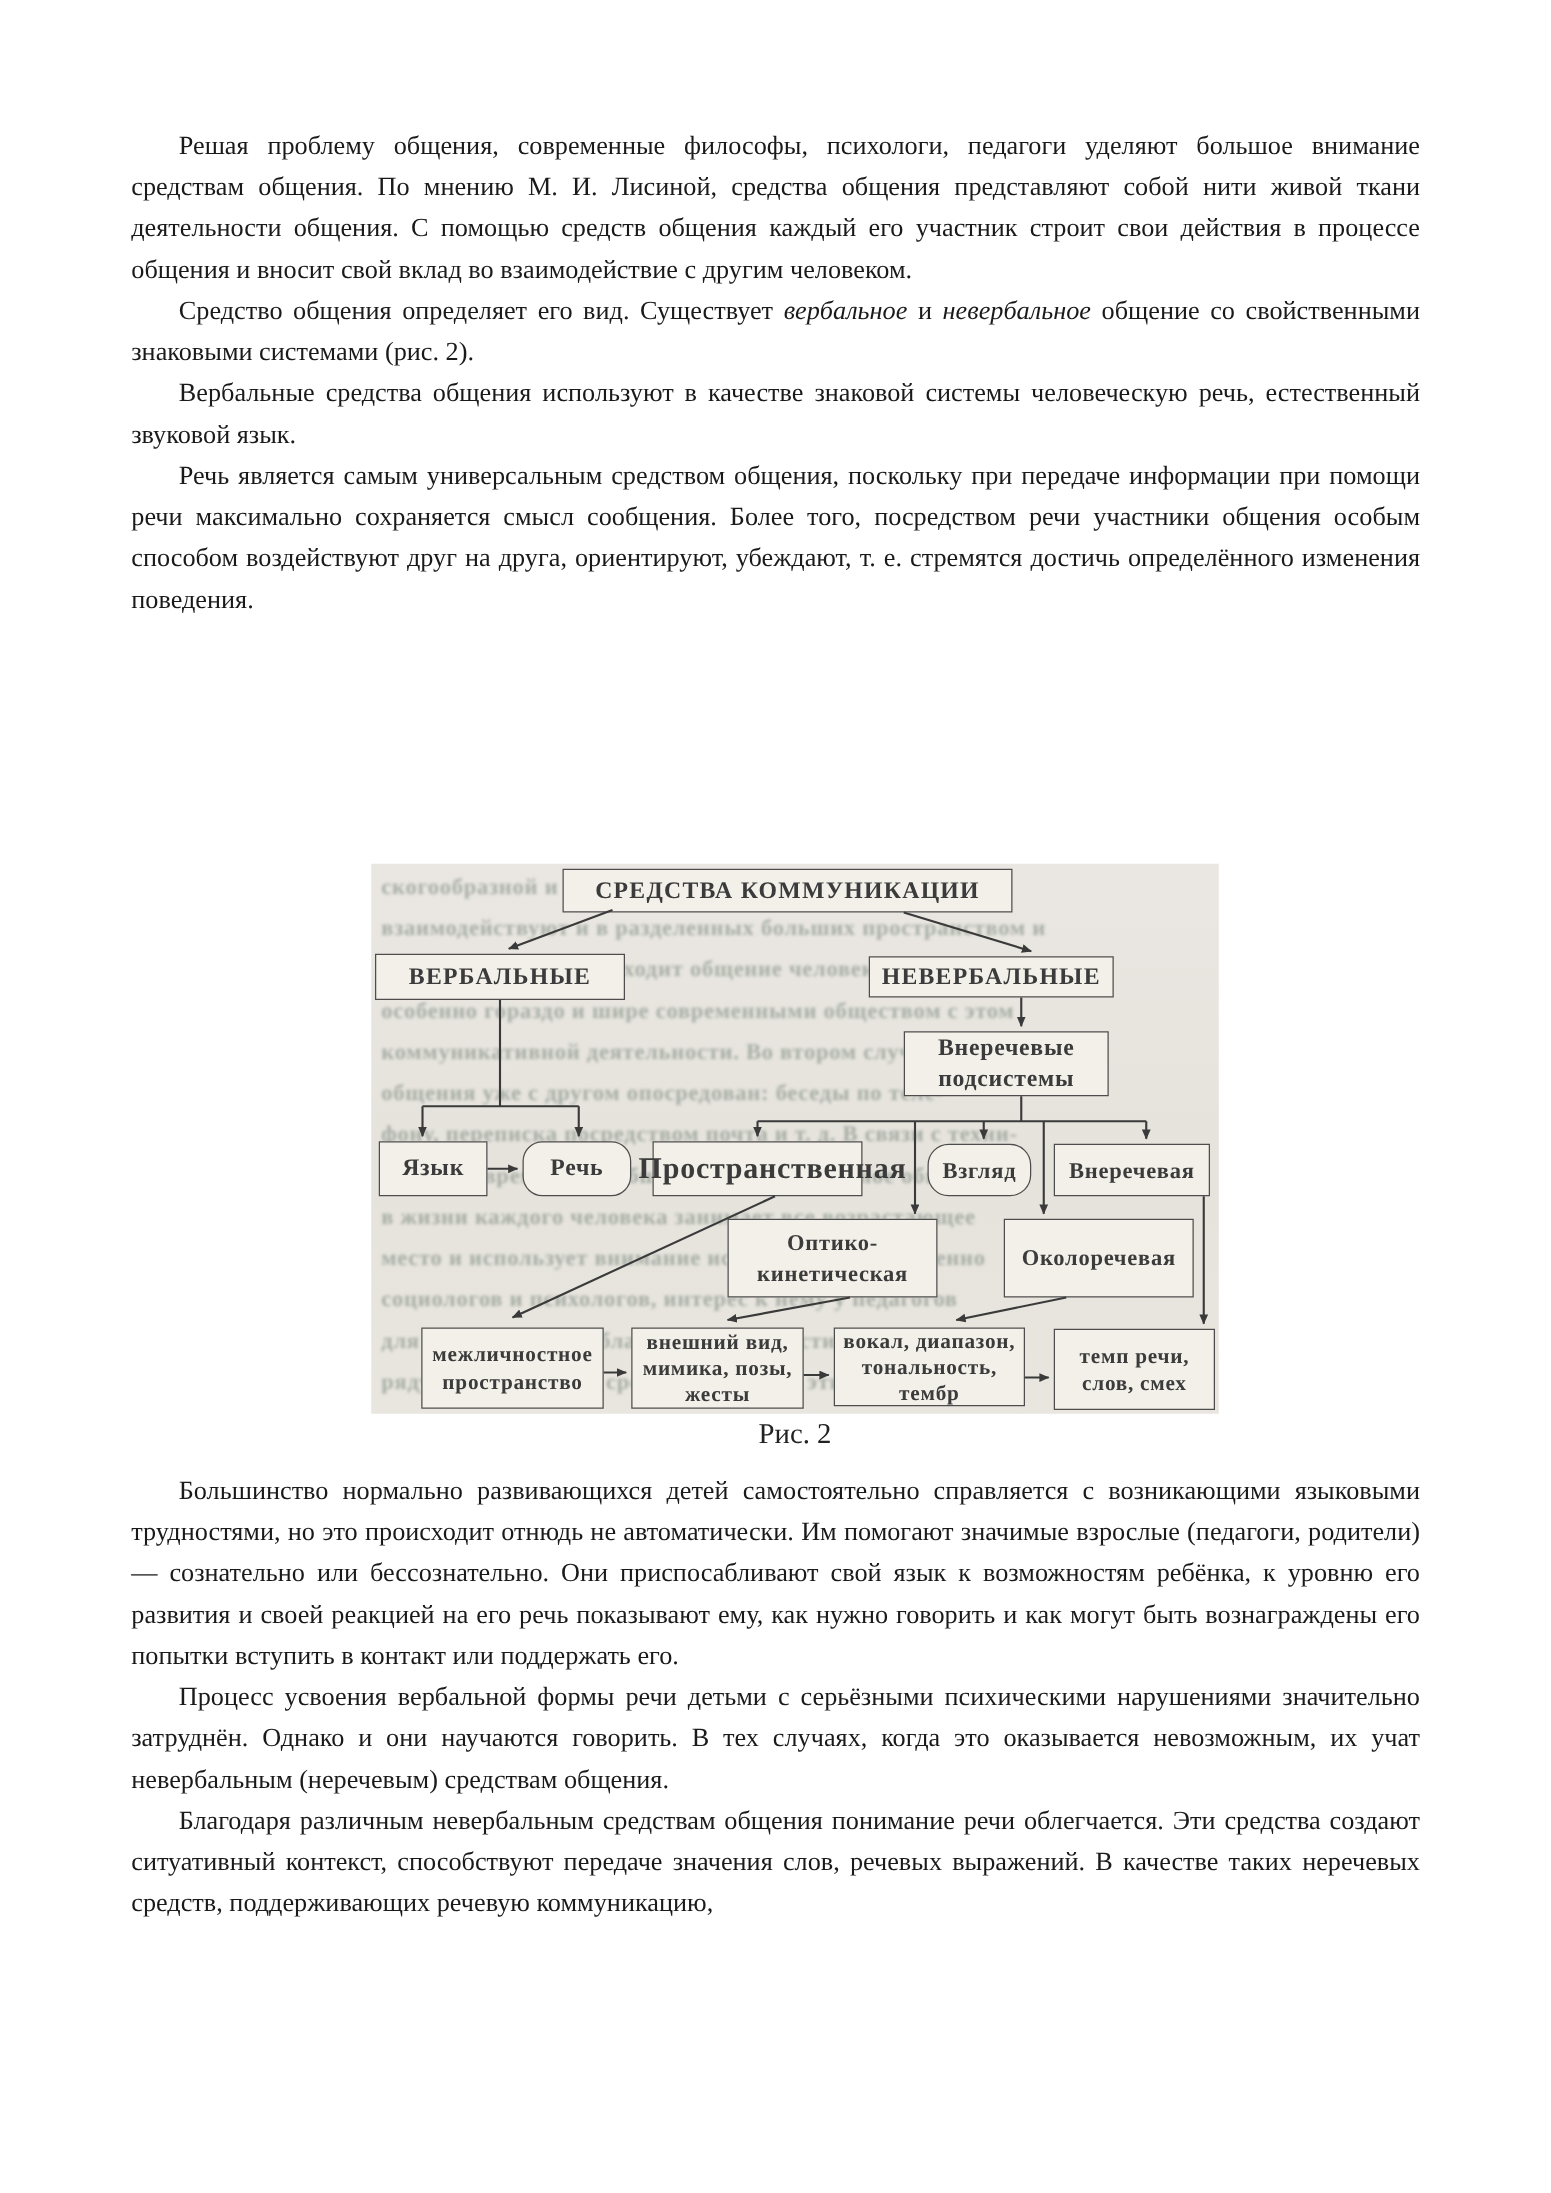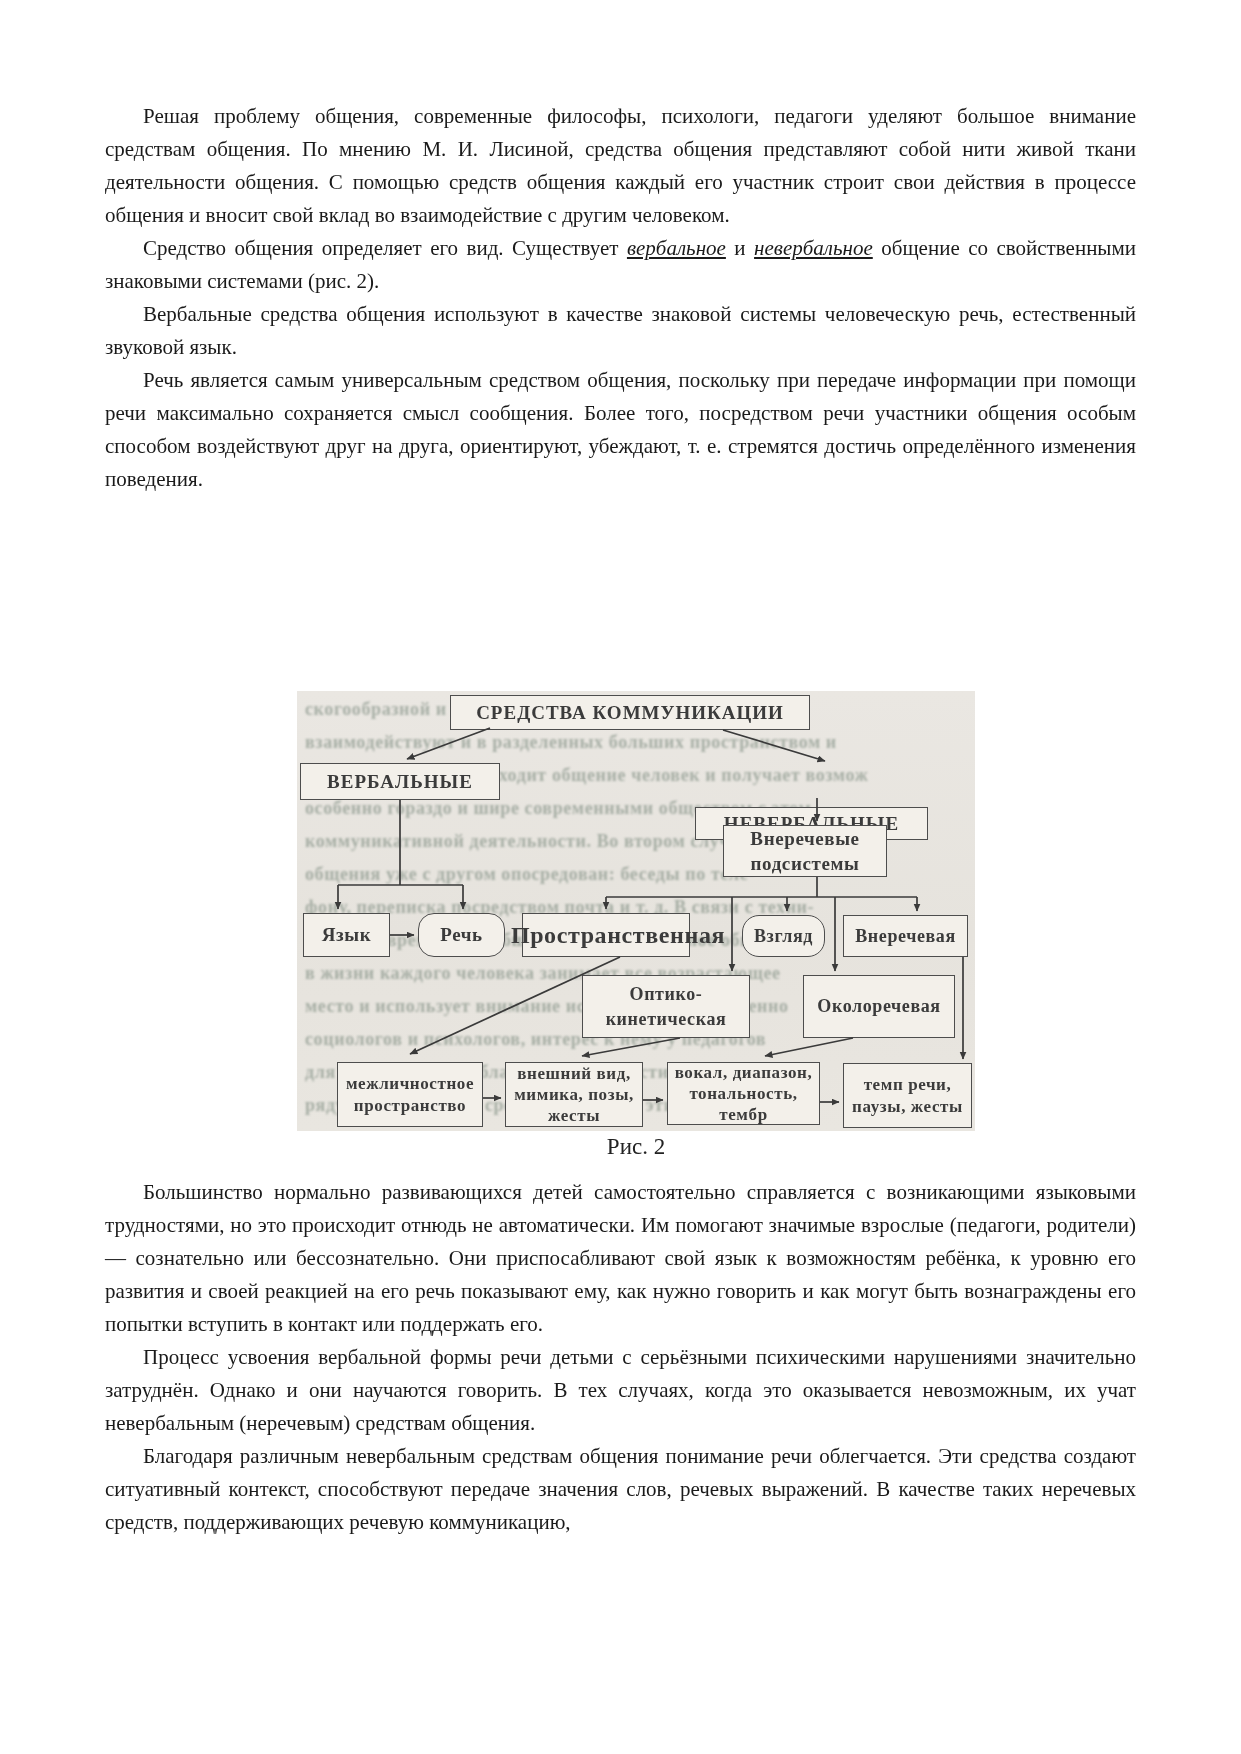--- a/index.html
+++ b/index.html
@@ -5,21 +5,21 @@
   html,body{margin:0;padding:0;}
   body{
     width:1241px;height:1754px;position:relative;background:#ffffff;
     font-family:"Liberation Serif", serif;color:#1a1a1a;overflow:hidden;
   }
   .textblock{position:absolute;left:105px;width:1031px;font-size:21px;line-height:33px;text-align:justify;}
   .textblock p{margin:0;text-indent:38px;}
   .textblock p.noindent{text-indent:0;}
   .tb-top{top:100px;}
   .tb-bottom{top:1176px;}
-  .em{font-style:italic;text-decoration:underline;}
+  .em{font-style:italic;}
 
   
   .scan{
     position:absolute;left:297px;top:691px;width:678px;height:440px;
     background:linear-gradient(180deg,#eae7e2 0%,#e6e3dd 55%,#e9e6e0 100%);
     overflow:hidden;
   }
   .bleed{position:absolute;inset:0;z-index:1;}
   .bleed-line{
     position:absolute;left:8px;width:664px;white-space:nowrap;overflow:hidden;
@@ -28,21 +28,21 @@
   }
   .connectors{position:absolute;left:0;top:0;z-index:3;}
   .node{
     position:absolute;z-index:2;display:flex;align-items:center;justify-content:center;
     text-align:center;background:#f3f0ea;border:1.6px solid #4d4d4d;
     color:#3b3b3b;font-weight:700;white-space:pre-line;box-sizing:border-box;
     letter-spacing:.6px;
   }
   .n-title{left:153px;top:4px;width:360px;height:35px;font-size:19px;letter-spacing:1px;}
   .n-verbal{left:3px;top:72px;width:200px;height:37px;font-size:19px;letter-spacing:1px;}
-  .n-nonverbal{left:398px;top:74px;width:233px;height:33px;font-size:19px;letter-spacing:1px;margin-top:42px;}
+  .n-nonverbal{left:398px;top:74px;width:196px;height:33px;font-size:19px;letter-spacing:1px;}
   .n-subsystems{left:426px;top:134px;width:164px;height:52px;font-size:19px;line-height:25px;}
   .n-language{left:6px;top:222px;width:87px;height:44px;font-size:19px;}
   .n-speech{left:121px;top:222px;width:87px;height:44px;font-size:19px;border-radius:16px;}
   .n-spatial{left:225px;top:222px;width:168px;height:44px;font-size:24px;padding-left:24px;}
   .n-gaze{left:445px;top:224px;width:83px;height:42px;font-size:18px;border-radius:17px;}
   .n-extraspeech{left:546px;top:224px;width:125px;height:42px;font-size:18px;}
   .n-optokinetic{left:285px;top:284px;width:168px;height:63px;font-size:18px;line-height:25px;}
   .n-paraverbal{left:506px;top:284px;width:152px;height:63px;font-size:18px;}
   .n-interpersonal{left:40px;top:371px;width:146px;height:65px;font-size:17px;line-height:22px;}
   .n-appearance{left:208px;top:371px;width:138px;height:65px;font-size:17px;line-height:21px;}
@@ -128,21 +128,21 @@
   <div class="node n-paraverbal">Околоречевая</div>
   <div class="node n-interpersonal">межличностное
 пространство</div>
   <div class="node n-appearance">внешний вид,
 мимика, позы,
 жесты</div>
   <div class="node n-vocal">вокал, диапазон,
 тональность,
 тембр</div>
   <div class="node n-tempo">темп речи,
-паузы, жесты</div>
+слов, смех</div>
 </div>
 
 <div class="fig-caption">Рис. 2</div>
 
 <div class="textblock tb-bottom">
   <p>Большинство нормально развивающихся детей самостоятельно справляется с возникающими языковыми трудностями, но это происходит отнюдь не автоматически. Им помогают значимые взрослые (педагоги, родители) — сознательно или бессознательно. Они приспосабливают свой язык к возможностям ребёнка, к уровню его развития и своей реакцией на его речь показывают ему, как нужно говорить и как могут быть вознаграждены его попытки вступить в контакт или поддержать его.</p>
   <p>Процесс усвоения вербальной формы речи детьми с серьёзными психическими нарушениями значительно затруднён. Однако и они научаются говорить. В тех случаях, когда это оказывается невозможным, их учат невербальным (неречевым) средствам общения.</p>
   <p>Благодаря различным невербальным средствам общения понимание речи облегчается. Эти средства создают ситуативный контекст, способствуют передаче значения слов, речевых выражений. В качестве таких неречевых средств, поддерживающих речевую коммуникацию,</p>
 </div>
 

